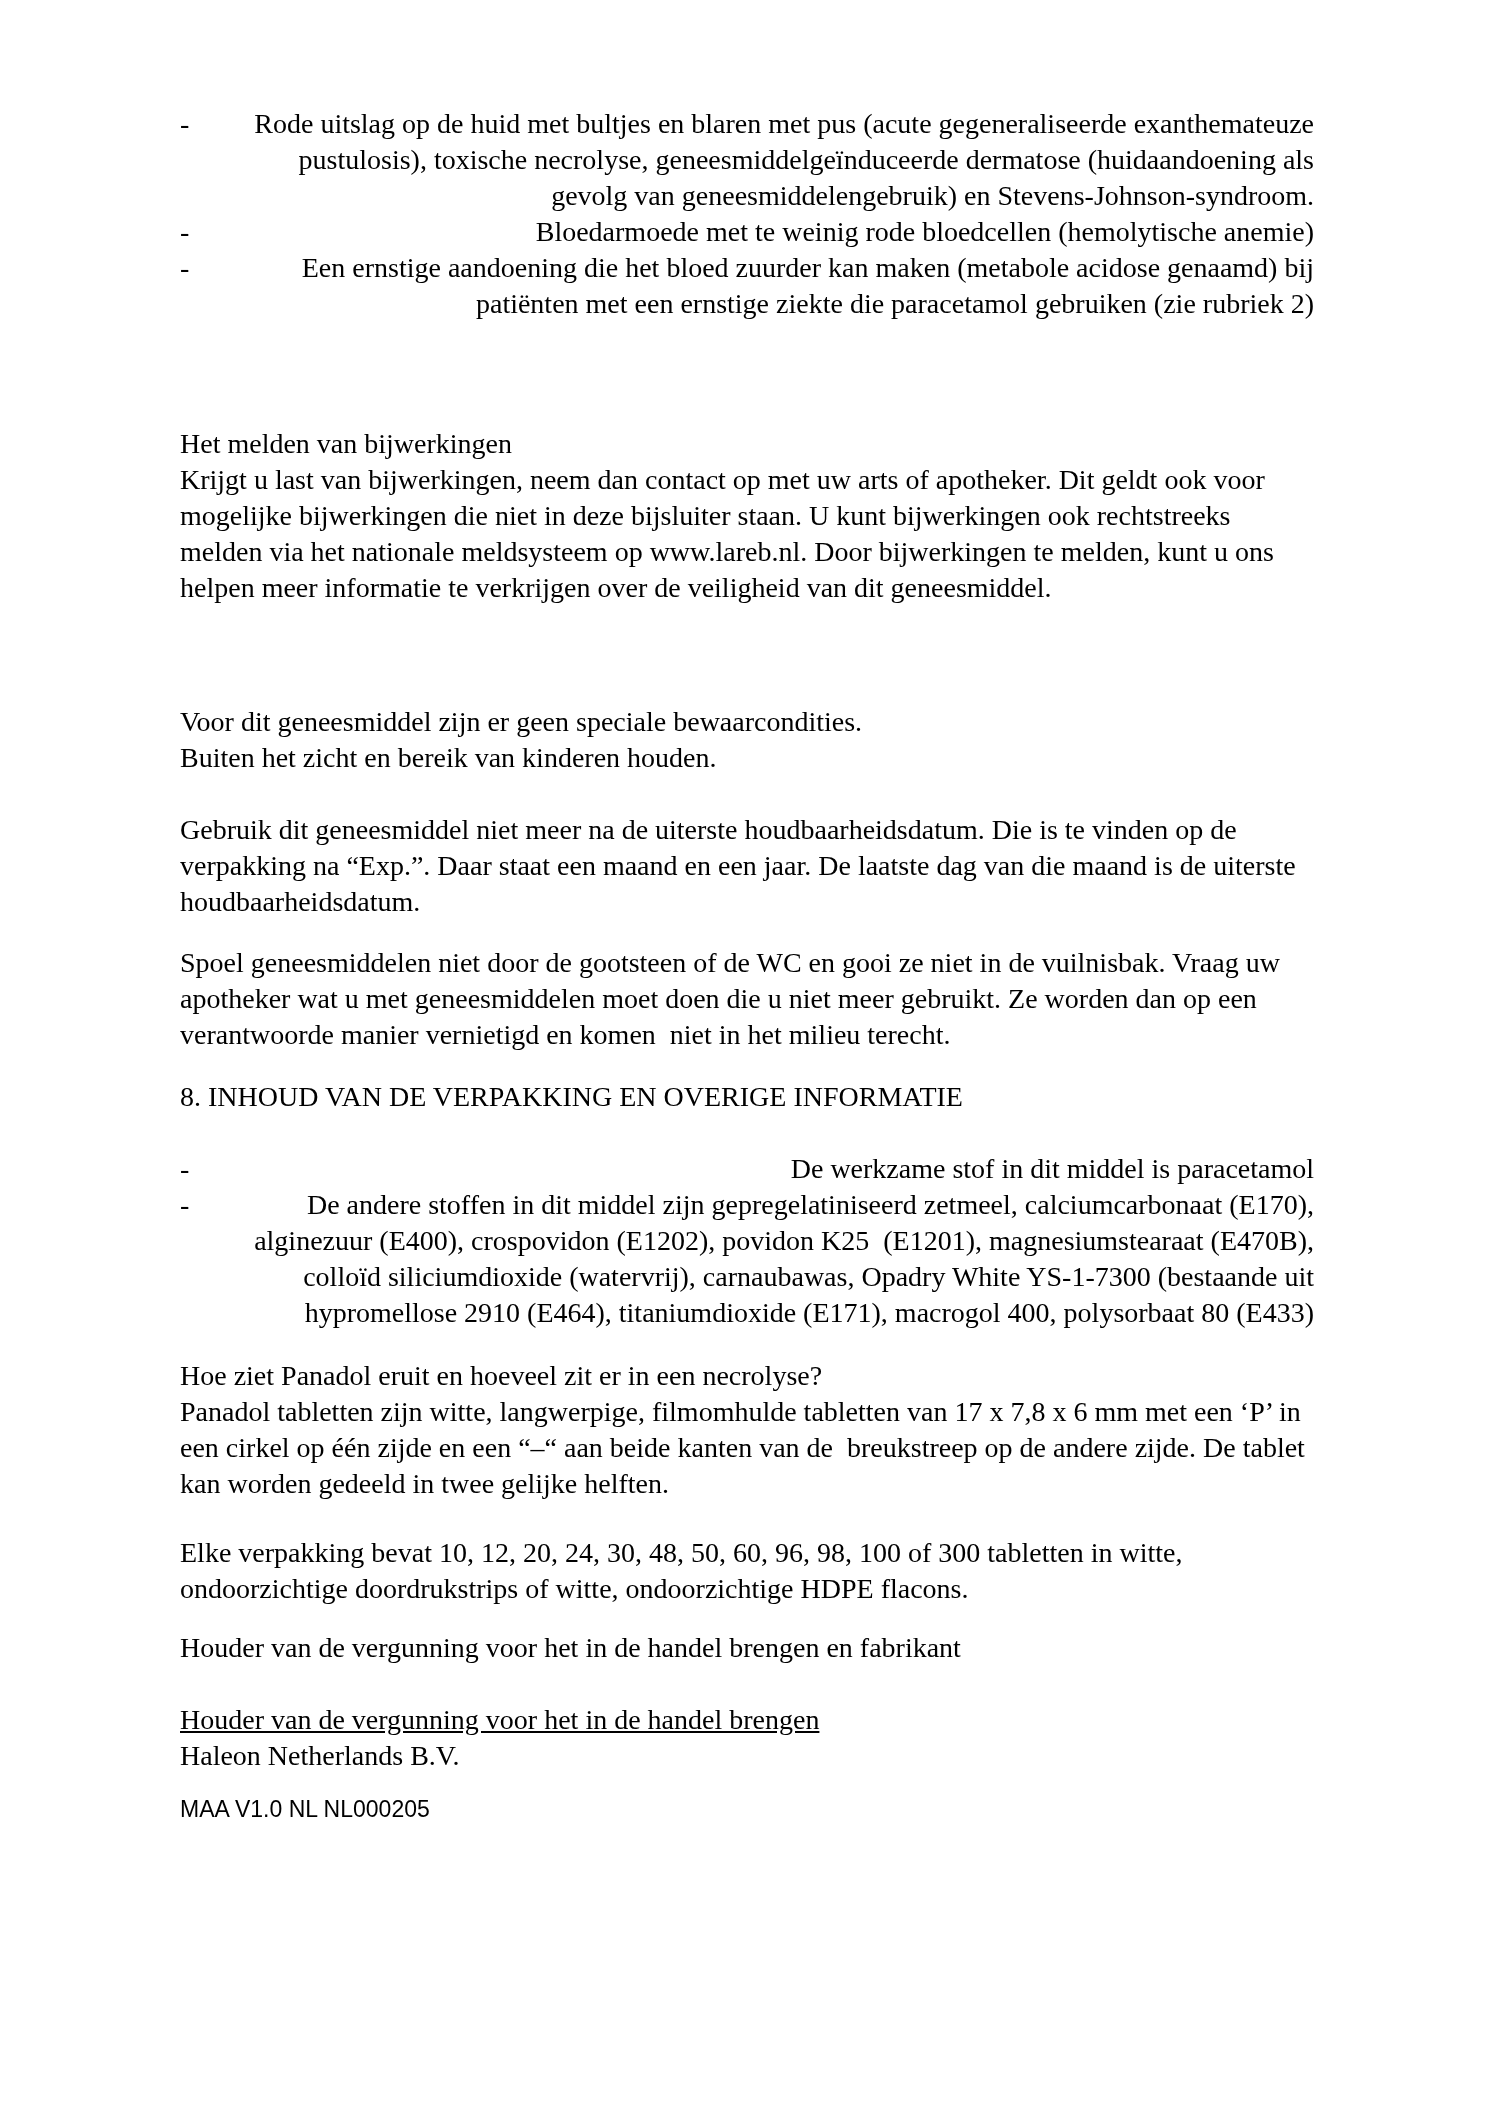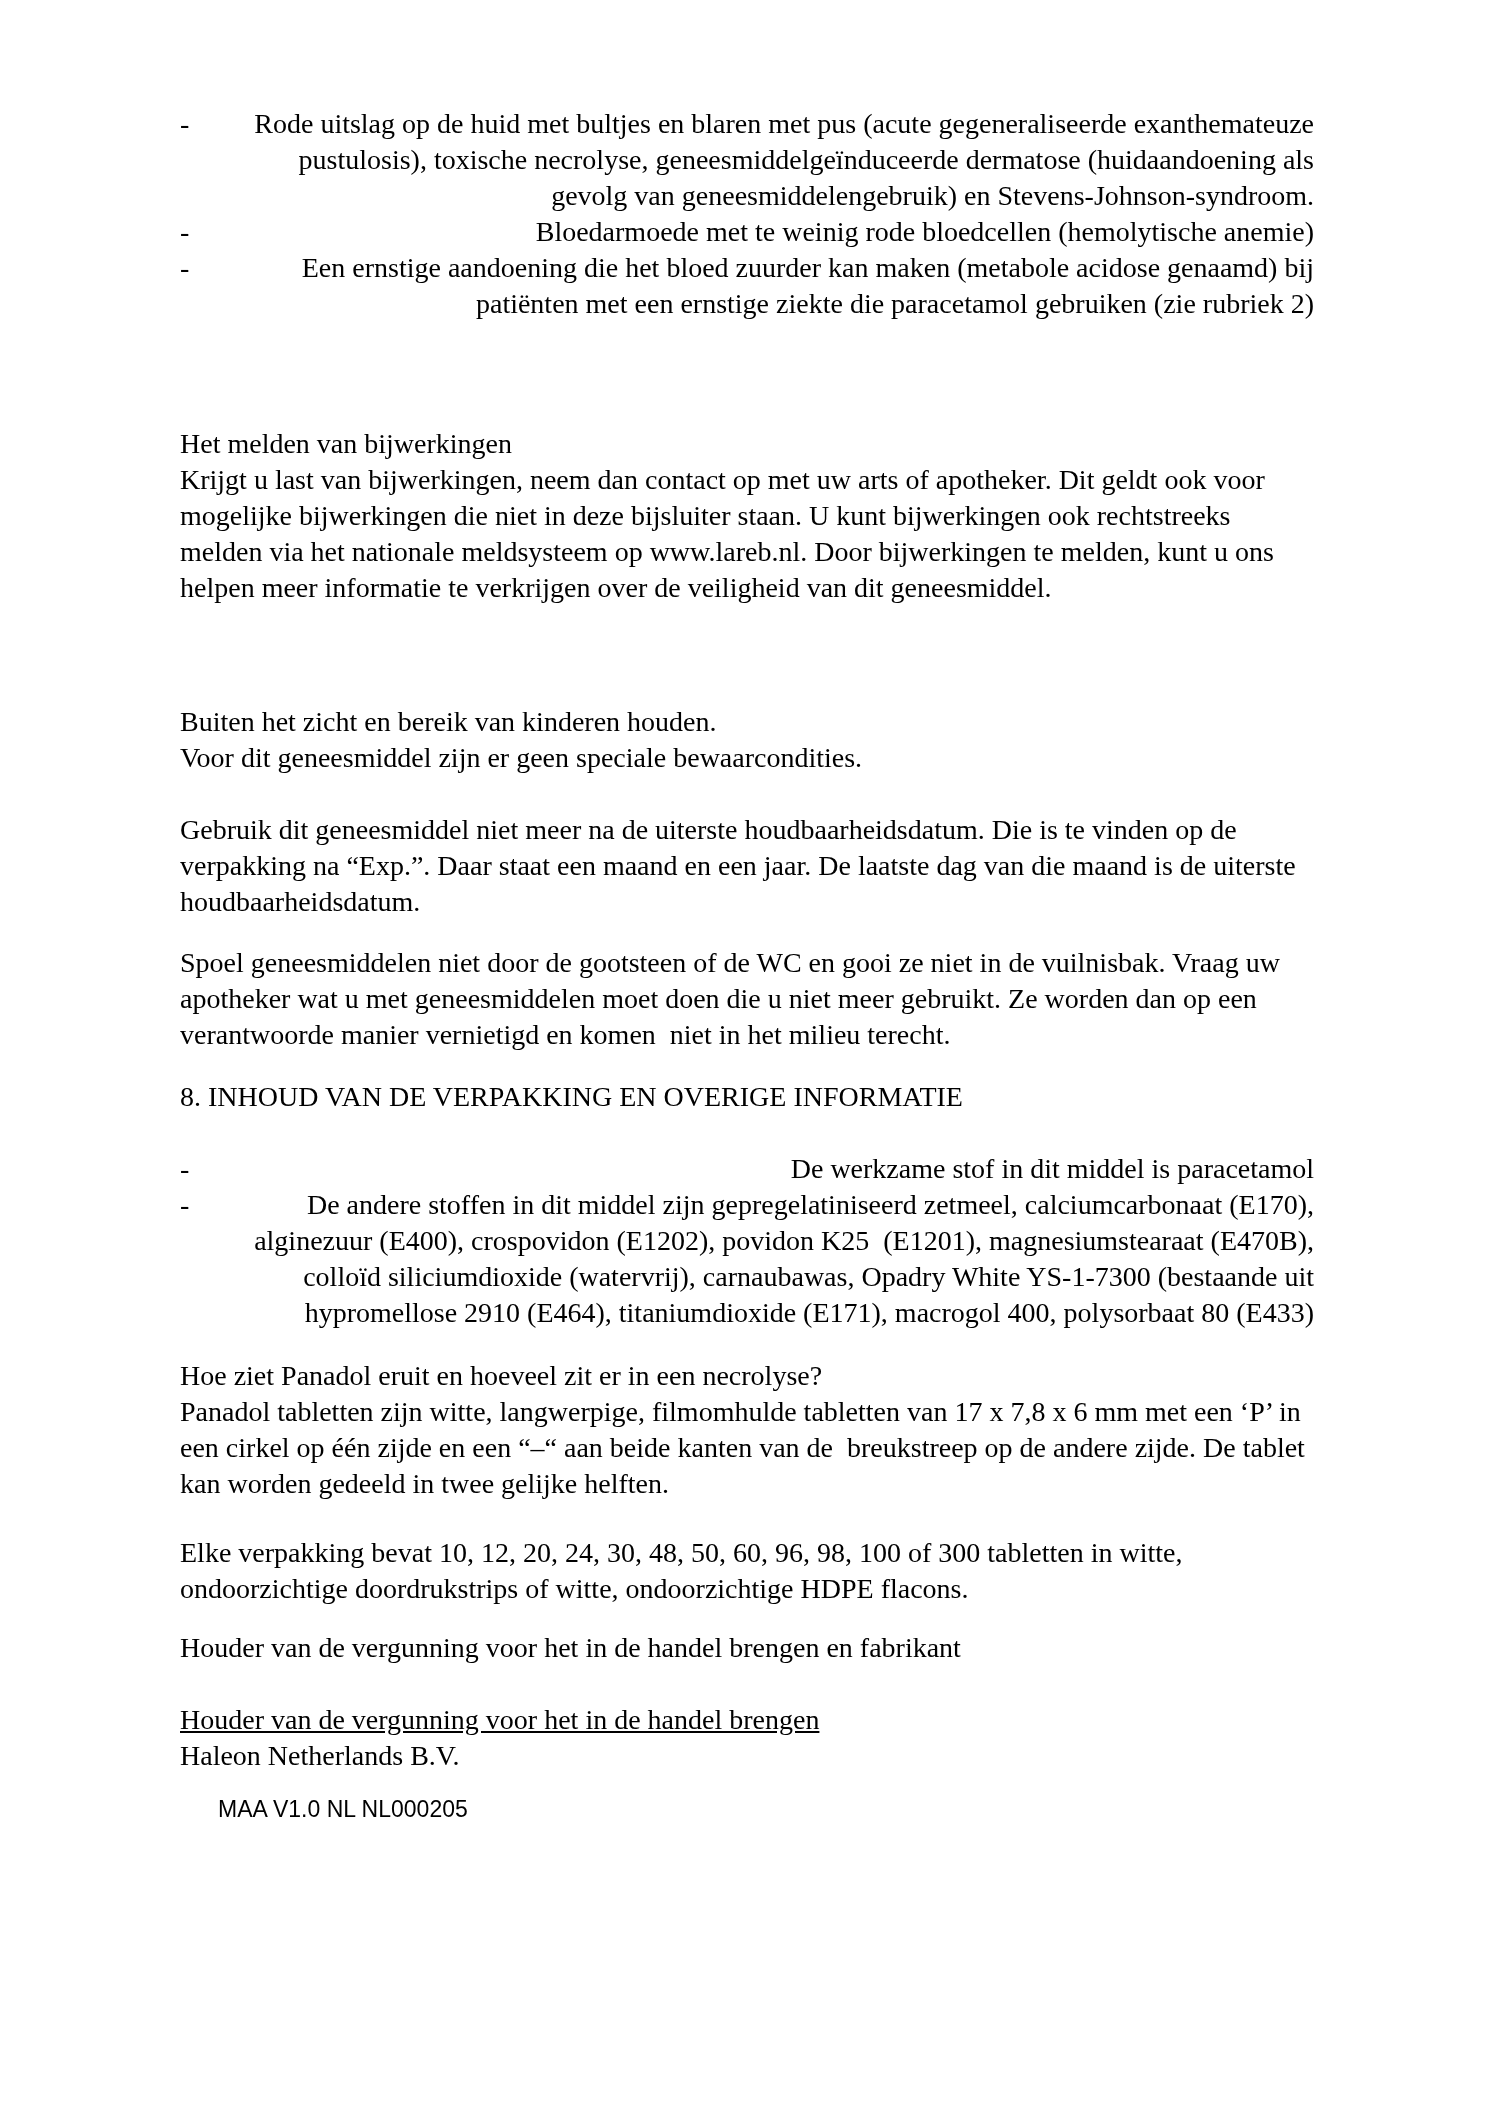--- a/index.html
+++ b/index.html
@@ -38,21 +38,20 @@
   .sp-d { height: 26px; }
   .sp-e { height: 27px; }
   .sp-f { height: 33px; }
   .sp-g { height: 23px; }
   .sp-h { height: 20px; }
   .footer {
     font-family: "Liberation Sans", sans-serif;
     font-size: 23px;
     line-height: 30px;
     white-space: pre-wrap;
-    margin-left: 38px;
   }
 </style>
 </head>
 <body>
 
 <div class="page">
 
   <div class="row">
     <span class="dash-lg">-</span>
     <span class="txt">Rode uitslag op de huid met bultjes en blaren met pus (acute gegeneraliseerde exanthemateuze pustulosis), toxische necrolyse, geneesmiddelgeïnduceerde dermatose (huidaandoening als gevolg van geneesmiddelengebruik) en Stevens-Johnson-syndroom.</span>
@@ -67,22 +66,22 @@
   </div>
 
   <div class="sp-a"></div>
 
   <div class="line b">Het melden van bijwerkingen</div>
   <p class="para">Krijgt u last van bijwerkingen, neem dan contact op met uw arts of apotheker. Dit geldt ook voor mogelijke bijwerkingen die niet in deze bijsluiter staan. U kunt bijwerkingen ook rechtstreeks melden via het nationale meldsysteem op www.lareb.nl. Door bijwerkingen te melden, kunt u ons helpen meer informatie te verkrijgen over de veiligheid van dit geneesmiddel.</p>
 
   <div class="sp-b"></div>
 
   <div class="blank"></div>
+  <div class="line">Voor dit geneesmiddel zijn er geen speciale bewaarcondities.</div>
   <div class="line">Buiten het zicht en bereik van kinderen houden.</div>
-  <div class="line">Voor dit geneesmiddel zijn er geen speciale bewaarcondities.</div>
   <div class="blank"></div>
   <p class="para">Gebruik dit geneesmiddel niet meer na de uiterste houdbaarheidsdatum. Die is te vinden op de verpakking na “Exp.”. Daar staat een maand en een jaar. De laatste dag van die maand is de uiterste houdbaarheidsdatum.</p>
   <div class="sp-c"></div>
   <p class="para">Spoel geneesmiddelen niet door de gootsteen of de WC en gooi ze niet in de vuilnisbak. Vraag uw apotheker wat u met geneesmiddelen moet doen die u niet meer gebruikt. Ze worden dan op een verantwoorde manier vernietigd en komen  niet in het milieu terecht.</p>
 
   <div class="sp-d"></div>
 
   <div class="line b">8. INHOUD VAN DE VERPAKKING EN OVERIGE INFORMATIE</div>
   <div class="blank"></div>
 

